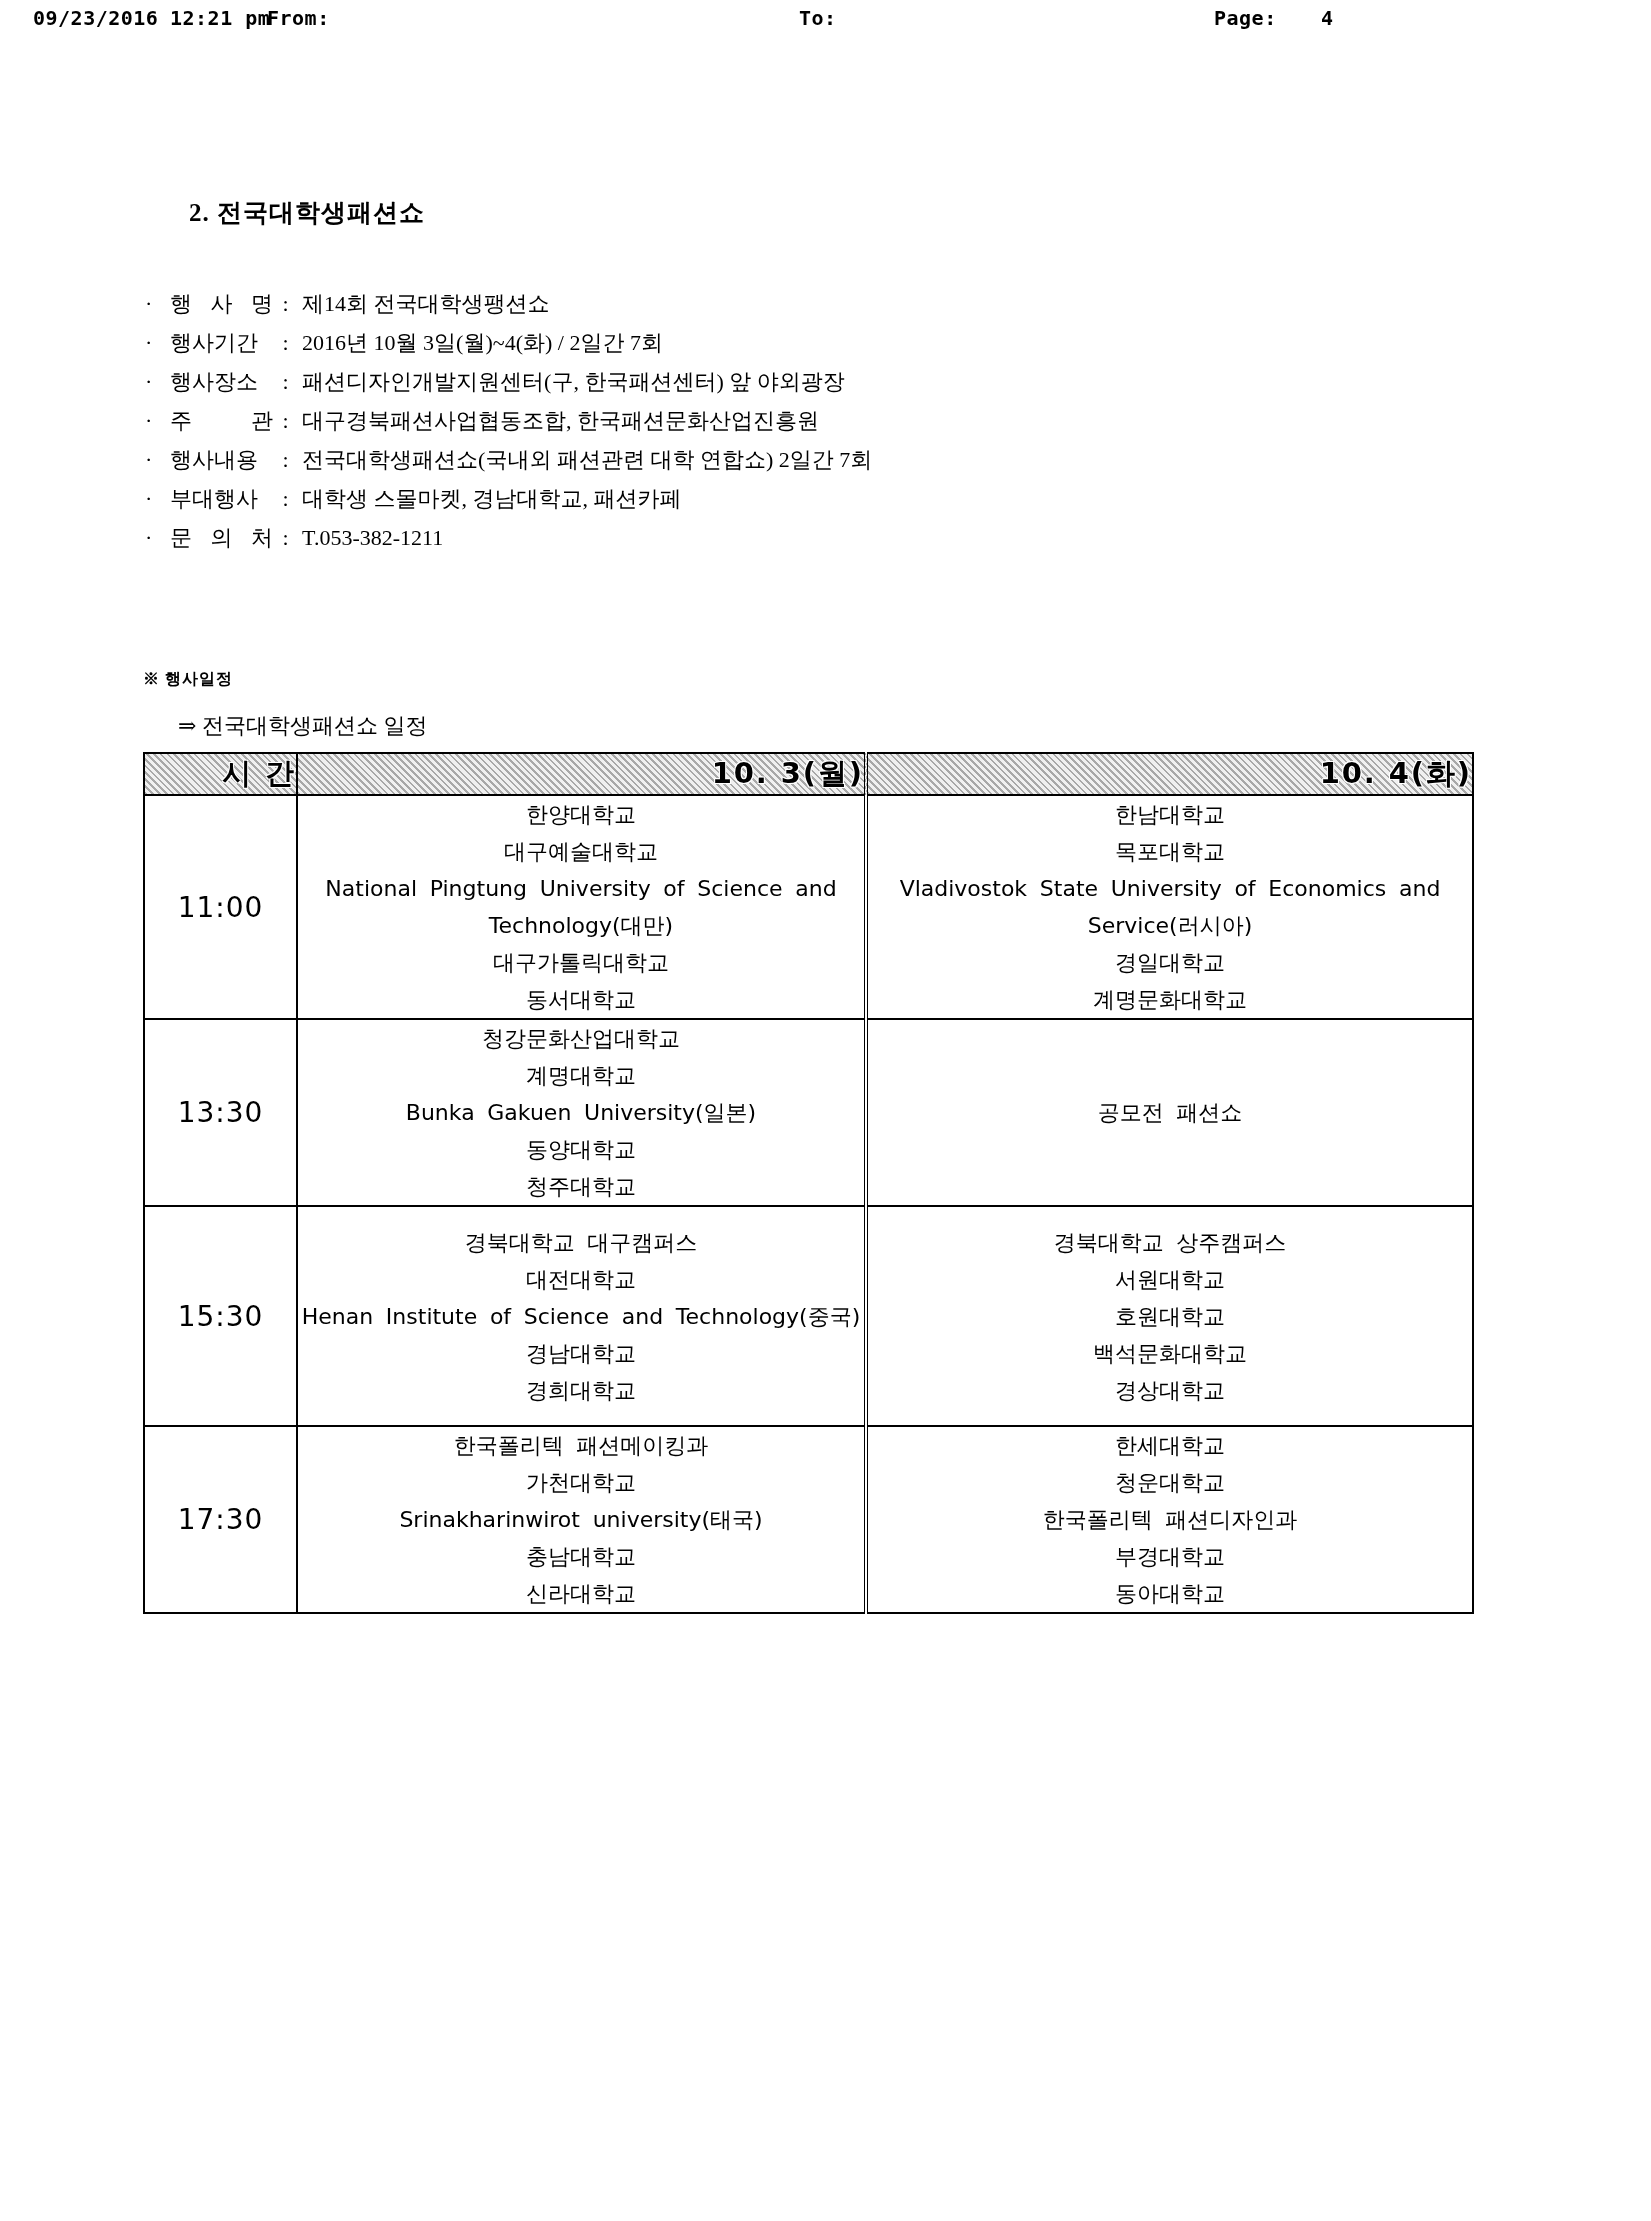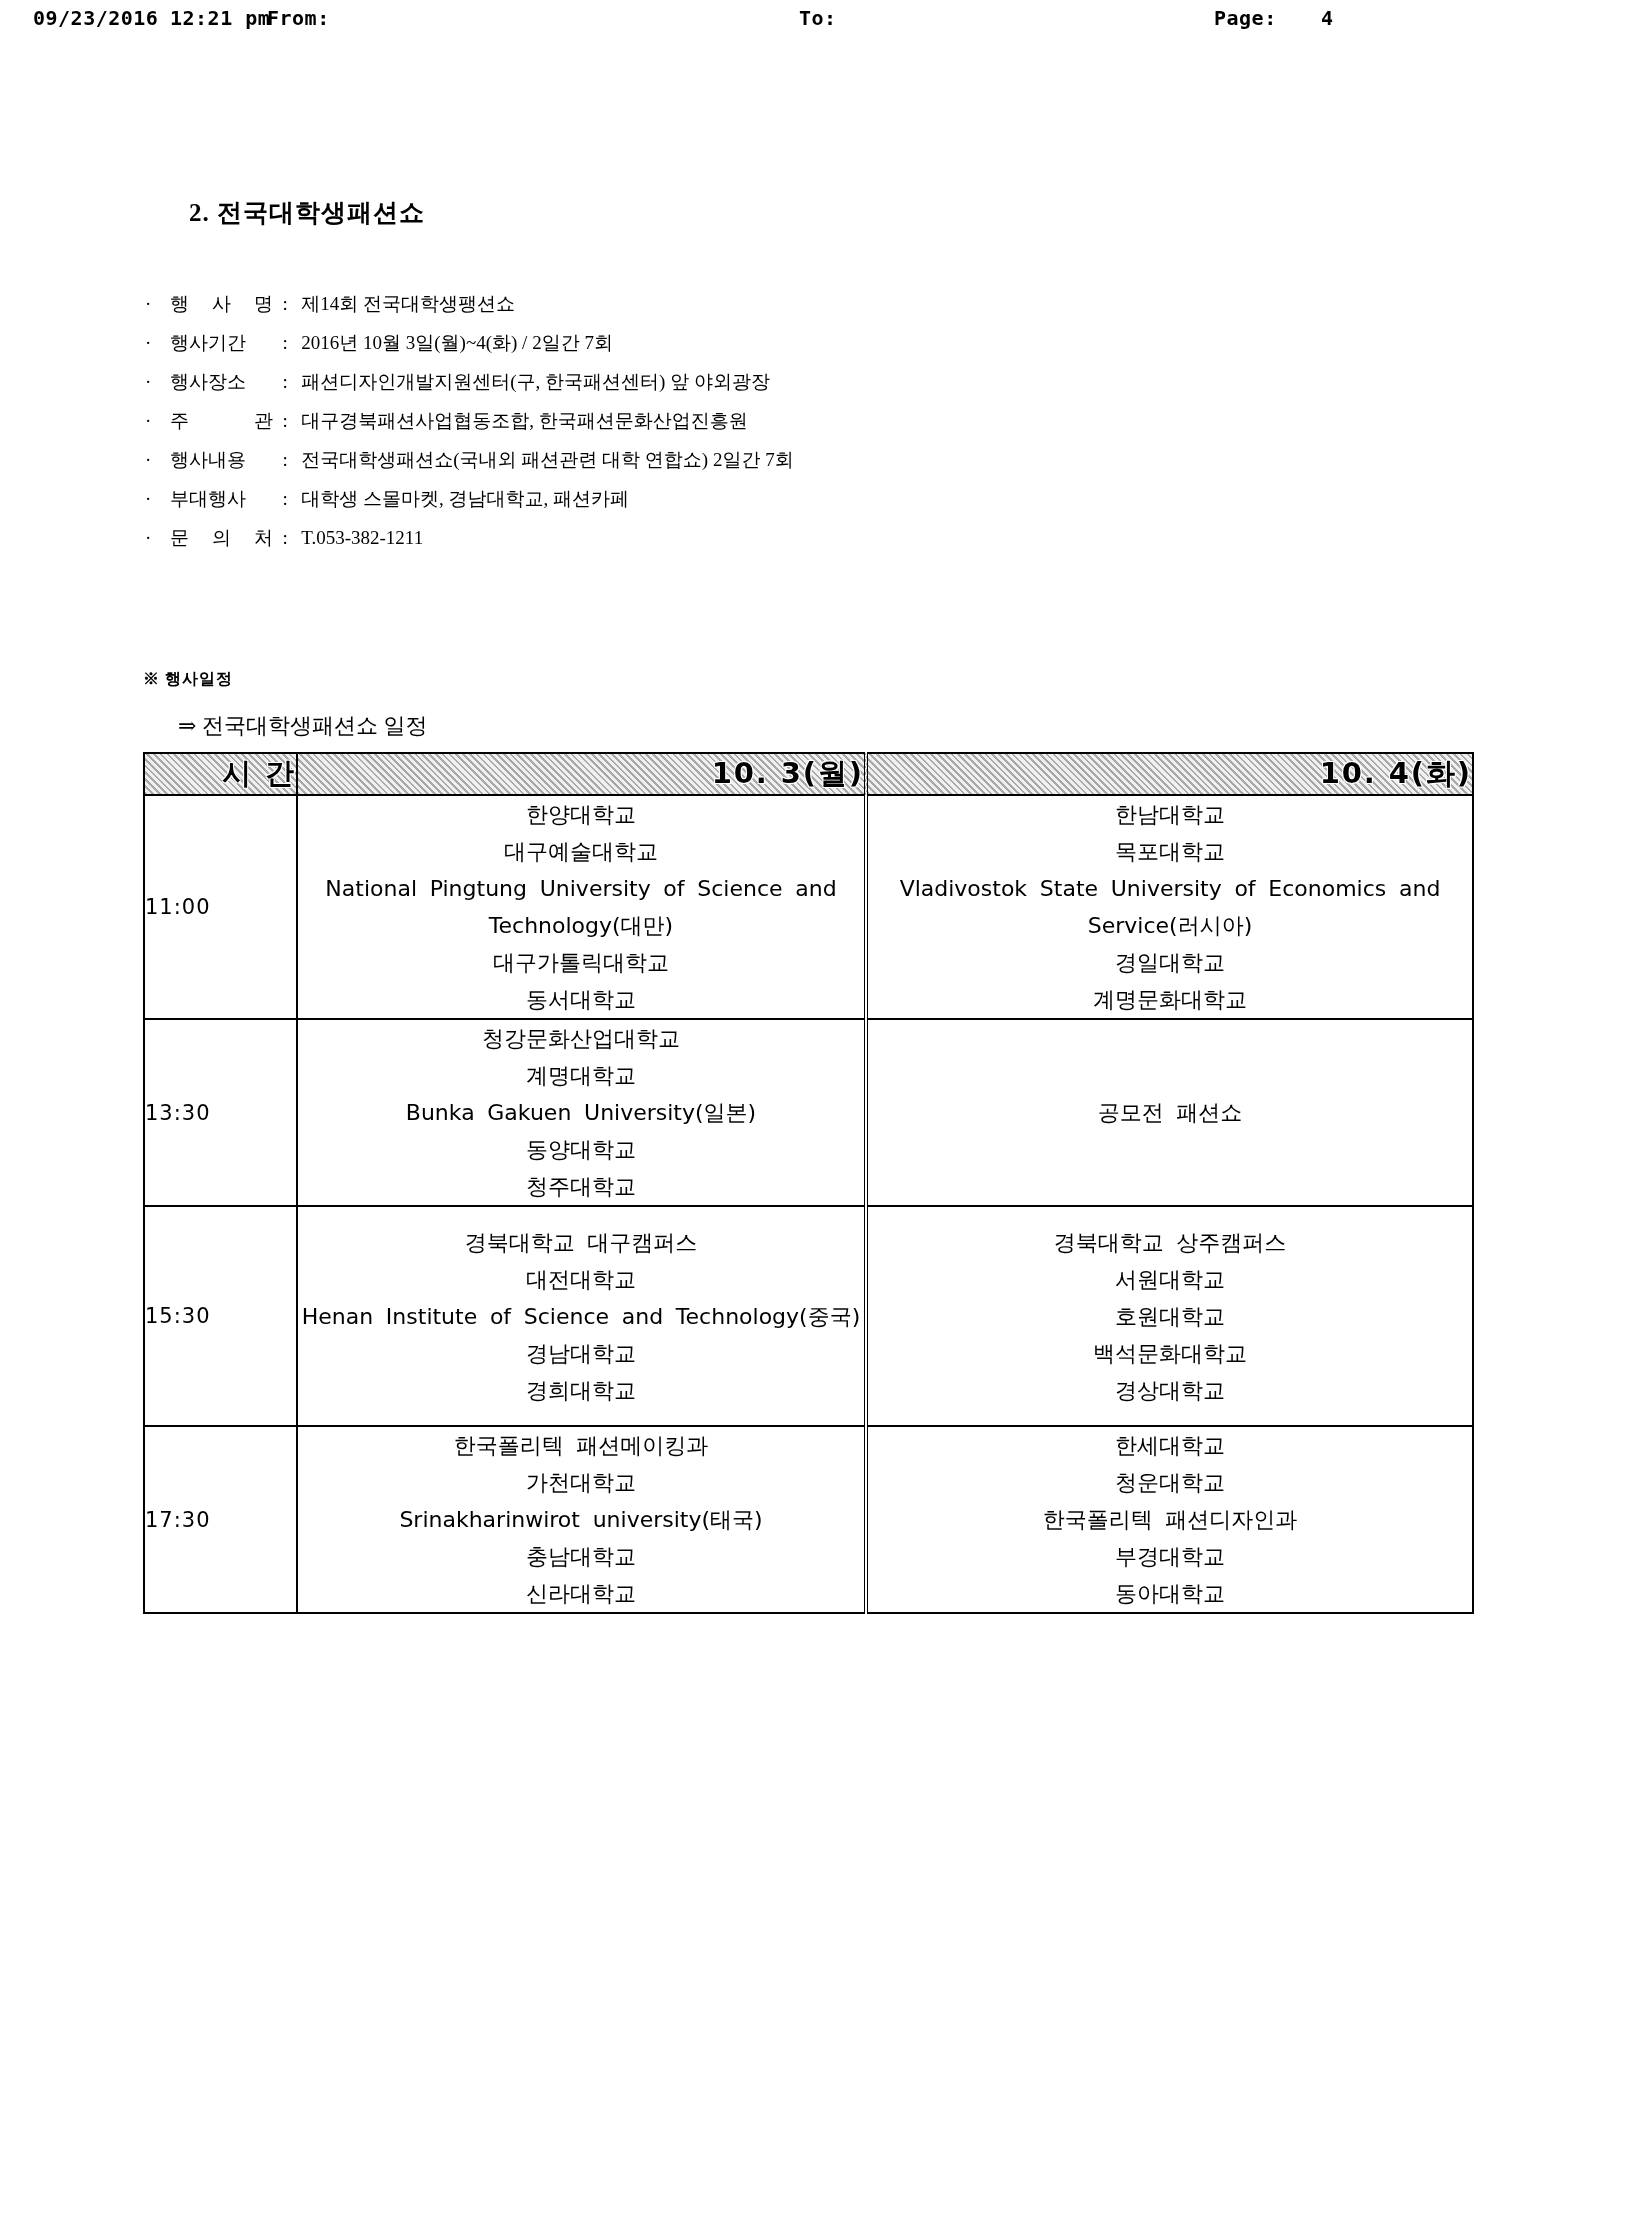--- a/index.html
+++ b/index.html
@@ -49,21 +49,21 @@
     margin-left: 46px;
   }
 
   .details {
     position: absolute;
     top: 284px;
     left: 145px;
     list-style: none;
     margin: 0;
     padding: 0;
-    font-size: 19px;
+    font-size: 22px;
   }
   .details li {
     height: 39px;
     line-height: 39px;
     white-space: pre;
   }
   .details .bullet {
     display: inline-block;
     width: 25px;
     text-align: left;
@@ -136,21 +136,22 @@
     );
     text-shadow:
       1px 1px 0 #ffffff, -1px -1px 0 #ffffff,
       1px -1px 0 #ffffff, -1px 1px 0 #ffffff;
   }
 
   table.schedule td {
     vertical-align: middle;
   }
   td.time-cell {
-    font-size: 21px;
+    text-align: center;
+    font-size: 28px;
     letter-spacing: 1px;
   }
   td.day-cell {
     padding: 3.8px 36px;
     margin-top: 12px;
   }
   td.day-cell .cell-line {
     text-align: center;
     line-height: 37px;
     word-spacing: 5.7px;

